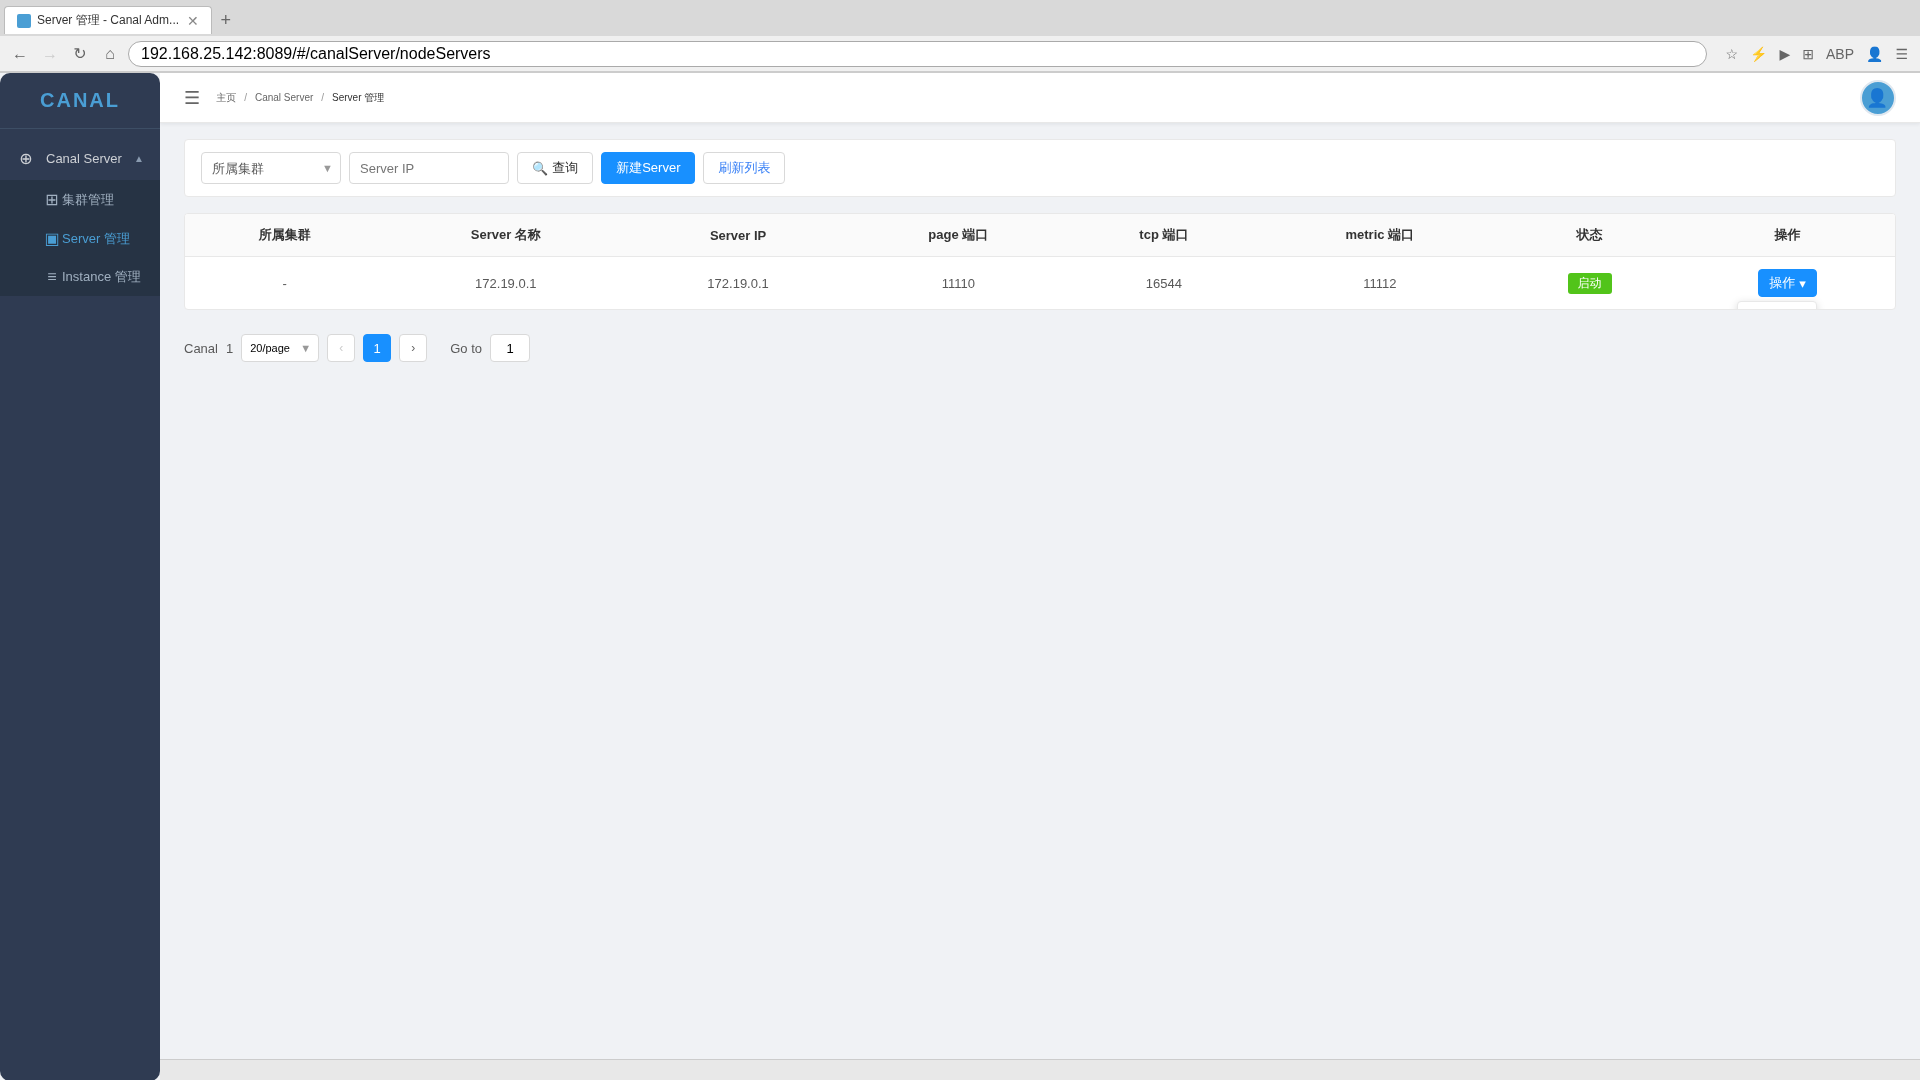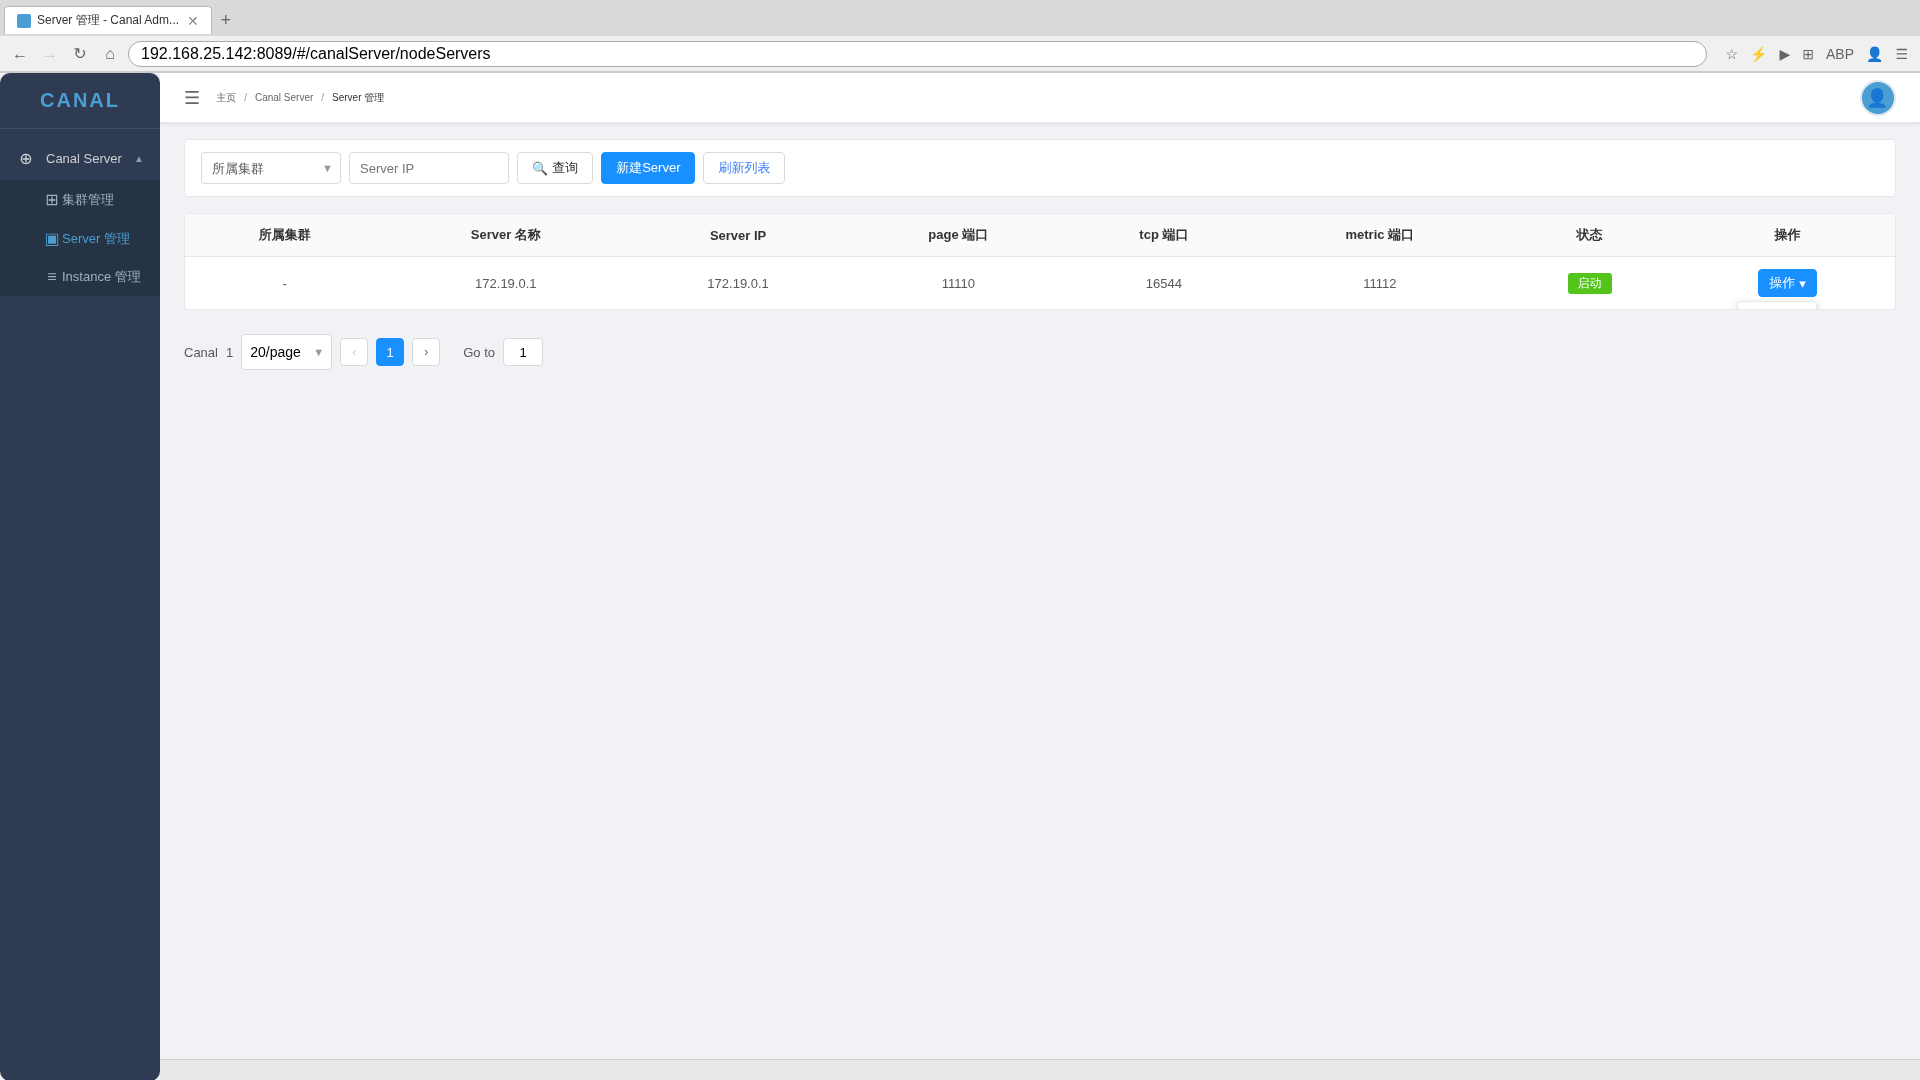--- a/index.html
+++ b/index.html
@@ -298,25 +298,25 @@
       margin-top: 16px;
       padding: 8px 0;
       font-size: 13px;
       color: #595959;
     }
     .page-select-wrapper {
       position: relative;
       display: inline-block;
     }
     .page-size-select {
-      height: 36px;
+      height: 28px;
       border: 1px solid #d9d9d9;
       border-radius: 4px;
       padding: 0 22px 0 8px;
-      font-size: 14px;
+      font-size: 11px;
       appearance: none;
       cursor: pointer;
       background: #fff;
       outline: none;
     }
     .page-btn {
       width: 28px; height: 28px;
       border: 1px solid #d9d9d9;
       border-radius: 4px;
       background: #fff;

